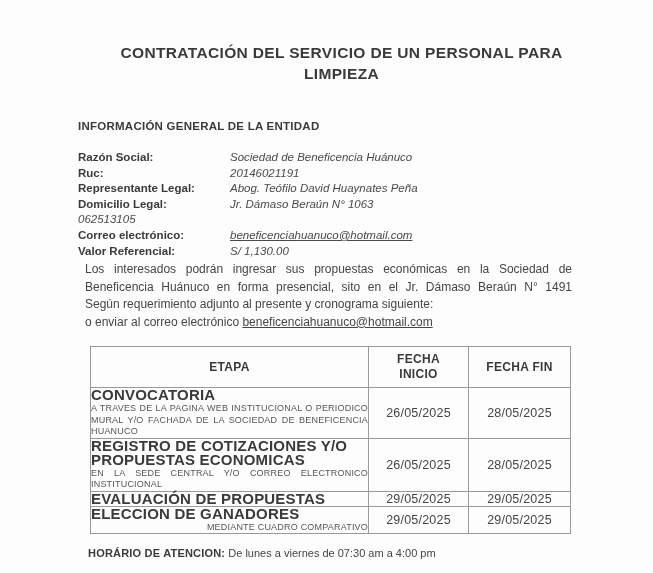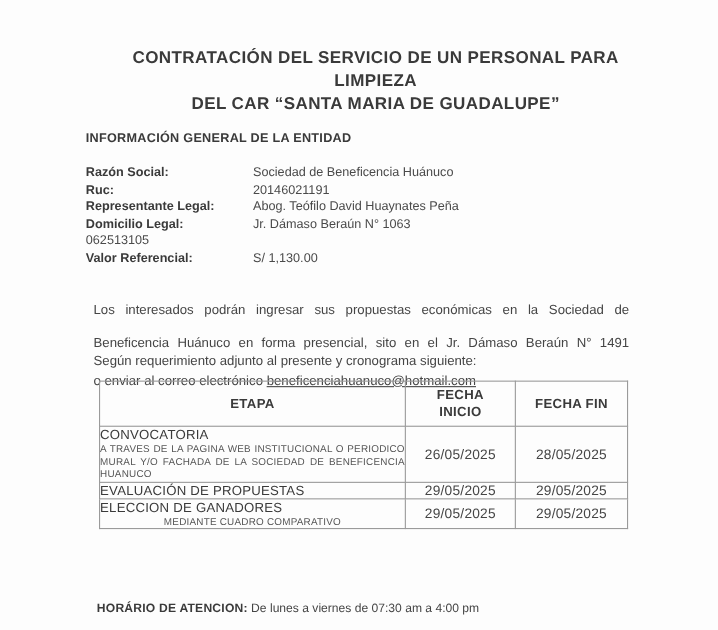--- a/index.html
+++ b/index.html
@@ -71,40 +71,40 @@
   }
   .info-label {
     width: 152px;
     flex: 0 0 152px;
     font-weight: bold;
     color: #3a3a3a;
   }
   .info-value {
     color: #4a4a4a;
     white-space: nowrap;
+    font-style: italic;
   }
   .info-value.link {
     text-decoration: underline;
     text-underline-offset: 1px;
   }
 
   
   .para-block {
     position: absolute;
     left: 85px;
     top: 261px;
     width: 487px;
     font-size: 12px;
     line-height: 17.6px;
     color: #454545;
   }
   .para-just {
     text-align: justify;
     text-align-last: justify;
-    margin-top: 12px;
   }
   .para-plain {
     text-align: left;
   }
   .inline-link {
     text-decoration: underline;
     text-underline-offset: 1px;
   }
 
   
@@ -131,35 +131,35 @@
     font-weight: bold;
     letter-spacing: 0.3px;
     color: #3a3a3a;
     height: 40px;
     line-height: 15px;
   }
   .cell-etapa {
     padding: 3px 6px 4px 6px;
   }
   .stage-title {
-    font-size: 12px;
-    font-weight: normal;
+    font-size: 15px;
+    font-weight: bold;
     letter-spacing: 0.2px;
     line-height: 14px;
     color: #3a3a3a;
   }
   .stage-sub {
     font-size: 9px;
     letter-spacing: 0.2px;
     line-height: 11.5px;
     color: #565656;
     text-align: justify;
     margin-top: 1px;
   }
-  .stage-sub.one-line { text-align: center; }
+  .stage-sub.one-line { text-align: right; }
   .date-cell {
     text-align: center;
     font-size: 12.5px;
     color: #454545;
     letter-spacing: 0.2px;
   }
 
   
   .footer {
     position: absolute;
@@ -185,21 +185,20 @@
     white-space: nowrap;
   }
 </style>
 </head>
 <body>
 
 <div class="page">
 
   <div class="title-block">
     <div class="title-line">CONTRATACIÓN DEL SERVICIO DE UN PERSONAL PARA LIMPIEZA</div>
-    <div class="title-line">DEL CAR “SANTA MARIA DE GUADALUPE”</div>
   </div>
 
 
   <div class="section-heading">INFORMACIÓN GENERAL DE LA ENTIDAD</div>
 
   <div class="info-block">
     <div class="info-row">
       <div class="info-label">Razón Social:</div>
       <div class="info-value">Sociedad de Beneficencia Huánuco</div>
     </div>
@@ -210,20 +209,24 @@
     <div class="info-row">
       <div class="info-label">Representante Legal:</div>
       <div class="info-value">Abog. Teófilo David Huaynates Peña</div>
     </div>
     <div class="info-row">
       <div class="info-label">Domicilio Legal:</div>
       <div class="info-value">Jr. Dámaso Beraún N° 1063</div>
     </div>
     <div class="info-row">
       <div class="info-value">062513105</div>
+    </div>
+    <div class="info-row">
+      <div class="info-label">Correo electrónico:</div>
+      <div class="info-value link">beneficenciahuanuco@hotmail.com</div>
     </div>
     <div class="info-row">
       <div class="info-label">Valor Referencial:</div>
       <div class="info-value">S/ 1,130.00</div>
     </div>
   </div>
 
   <div class="para-block">
     <div class="para-just">Los interesados podrán ingresar sus propuestas económicas en la Sociedad de</div>
     <div class="para-just">Beneficencia Huánuco en forma presencial, sito en el Jr. Dámaso Beraún N° 1491</div>
@@ -251,20 +254,28 @@
       <tr>
         <td class="cell-etapa">
           <div class="stage-title">CONVOCATORIA</div>
           <div class="stage-sub">A TRAVES DE LA PAGINA WEB INSTITUCIONAL O PERIODICO MURAL Y/O FACHADA DE LA SOCIEDAD DE BENEFICENCIA HUANUCO</div>
         </td>
         <td class="date-cell">26/05/2025</td>
         <td class="date-cell">28/05/2025</td>
       </tr>
       <tr>
         <td class="cell-etapa">
+          <div class="stage-title">REGISTRO DE COTIZACIONES Y/O PROPUESTAS ECONOMICAS</div>
+          <div class="stage-sub">EN LA SEDE CENTRAL Y/O CORREO ELECTRONICO INSTITUCIONAL</div>
+        </td>
+        <td class="date-cell">26/05/2025</td>
+        <td class="date-cell">28/05/2025</td>
+      </tr>
+      <tr>
+        <td class="cell-etapa">
           <div class="stage-title">EVALUACIÓN DE PROPUESTAS</div>
         </td>
         <td class="date-cell">29/05/2025</td>
         <td class="date-cell">29/05/2025</td>
       </tr>
       <tr>
         <td class="cell-etapa">
           <div class="stage-title">ELECCION DE GANADORES</div>
           <div class="stage-sub one-line">MEDIANTE CUADRO COMPARATIVO</div>
         </td>

